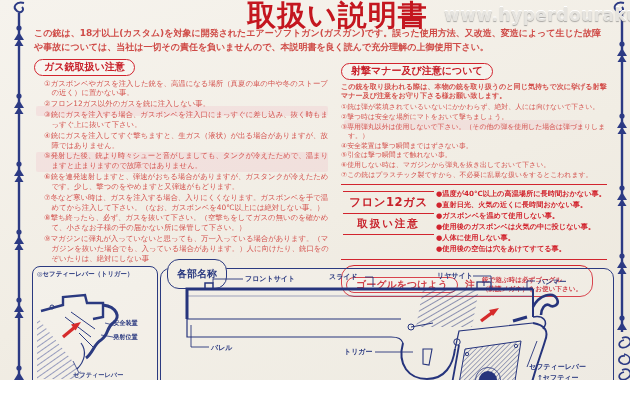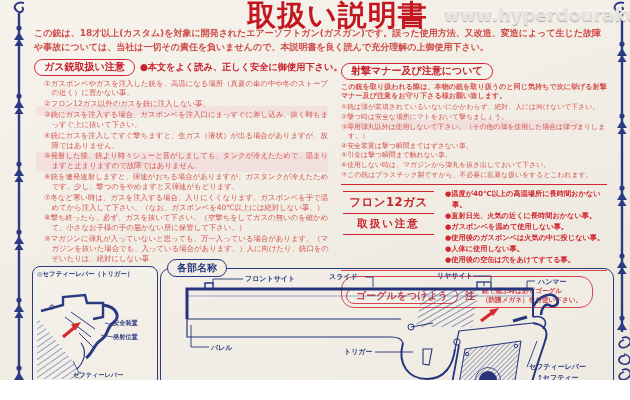--- a/index.html
+++ b/index.html
@@ -22,39 +22,39 @@
   .head-row{display:flex;align-items:center;gap:5px;margin-bottom:3px;}
   .pill{display:inline-block;border:1.6px solid #d2242e;border-radius:11px;color:#c8202a;font-weight:bold;
         font-size:10px;line-height:1.25;padding:1px 9px;white-space:nowrap;background:rgba(255,255,255,.25);}
   .head-note{color:#c8202a;font-weight:bold;font-size:9.2px;white-space:nowrap;}
   .items-l{color:#d4524e;font-size:7.4px;line-height:1.33;margin-left:10px;}
   .items-l .n-item{padding-left:7.5px;text-indent:-7.5px;margin-bottom:1px;}
   .items-r{color:#d4524e;font-size:6.9px;line-height:1.3;}
   .items-r .n-item{padding-left:7px;text-indent:-7px;margin-bottom:1px;}
   .r-intro{color:#d4524e;font-size:7.1px;line-height:1.35;font-weight:bold;margin:2px 0 2px;}
   .sep{border:none;border-top:1.2px solid #d2242e;margin:4px 0;}
-  .freon{display:flex;gap:9px;align-items:flex-start;}
+  .freon{display:flex;align-items:flex-start;}
   .freon-label{width:95px;text-align:center;color:#c8202a;font-weight:bold;flex:none;}
   .fl-line{border-top:1.3px solid #d2242e;margin:2px 2px;}
   .fl-t1{font-size:11.5px;letter-spacing:.5px;padding:1px 0;}
   .fl-t2{font-size:10.5px;letter-spacing:2px;padding:1px 0;}
   .freon-items{font-size:7.2px;color:#d2242e;font-weight:bold;line-height:1.52;}
   .freon-items .f-item{padding-left:7px;text-indent:-7px;}
   .goggles{display:inline-flex;align-items:center;gap:7px;border:1.4px solid #d2242e;border-radius:13px;
            padding:10px 10px 2px 4px;margin-top:1px;}
   .gog-note-prefix{color:#c8202a;font-weight:bold;font-size:10px;}
   .gog-note{color:#c8202a;font-weight:bold;font-size:6.6px;line-height:1.35;}
   
   .safety-box{left:32px;top:266px;width:124px;height:140px;border:1.8px solid #2b3a80;border-radius:8px;
               background:rgba(255,255,255,.2);}
   .safety-title{position:absolute;left:4px;top:3px;font-size:6.4px;font-weight:bold;color:#2b3a80;white-space:nowrap;}
   .parts-box{left:160px;top:268px;width:452px;height:138px;border:1.8px solid #2b3a80;border-radius:10px;
              background:rgba(255,255,255,.15);}
   .parts-head{position:absolute;left:6px;top:-10px;background:#f2eee5;border:1.6px solid #2b3a80;border-radius:12px;
-              color:#2b3a80;font-weight:bold;font-size:10px;padding:0 9px;line-height:1.6;}
+              color:#2b3a80;font-weight:bold;font-size:10px;padding:6px 9px;line-height:1.6;}
   .dlabel{position:absolute;color:#2b3a80;font-size:7px;font-weight:bold;white-space:nowrap;}
   .mlabel{position:absolute;color:#2b3a80;font-size:6.2px;font-weight:bold;white-space:nowrap;}
   svg{display:block;}
 </style>
 </head>
 <body>
 
 <div class="page">
 
   <svg class="orn" style="left:4px" width="30" height="400" viewBox="0 0 30 400">
@@ -117,21 +117,20 @@
   <div class="band abs" style="left:36px;top:152px;width:292px;height:20px"></div>
   <div class="band abs" style="left:344px;top:120px;width:238px;height:10px"></div>
 
   <div class="abs title">取扱い説明書</div>
   <div class="abs watermark">www.hyperdouraku.com</div>
   <div class="abs intro">この銃は、18才以上(カスタム)を対象に開発されたエアーソフトガン(ガスガン)です。誤った使用方法、又改造、変造によって生じた故障や事故については、当社は一切その責任を負いませんので、本説明書を良く読んで充分理解の上御使用下さい。</div>
 
   <div class="abs col-left">
     <div class="head-row">
       <span class="pill">ガス銃取扱い注意</span>
-      <span class="head-note">●本文をよく読み、正しく安全に御使用下さい。</span>
     </div>
     <div class="items-l">
         <div class="n-item">①ガスボンベやガスを注入した銃を、高温になる場所（真夏の車の中や冬のストーブの近く）に置かない事。</div>
         <div class="n-item">②フロン12ガス以外のガスを銃に注入しない事。</div>
         <div class="n-item">③銃にガスを注入する場合、ガスボンベを注入口にまっすぐに差し込み、抜く時もまっすぐ上に抜いて下さい。</div>
         <div class="n-item">④銃にガスを注入してすぐ撃ちますと、生ガス（液状）が出る場合がありますが、故障ではありません。</div>
         <div class="n-item">⑤発射した後、銃より時々シューと音がしましても、タンクが冷えたためで、温まりますと止まりますので故障ではありません。</div>
         <div class="n-item">⑥銃を連発速射しますと、弾速がおちる場合がありますが、ガスタンクが冷えたためです。少し、撃つのをやめますと又弾速がもどります。</div>
         <div class="n-item">⑦冬など寒い時は、ガスを注入する場合、入りにくくなります。ガスボンベを手で温めてから注入して下さい。（なお、ガスボンベを40℃以上には絶対しない事。）</div>
         <div class="n-item">⑧撃ち終ったら、必ず、ガスを抜いて下さい。（空撃ちをしてガスの無いのを確かめて、小さなお子様の手の届かない所に保管して下さい。）</div>

